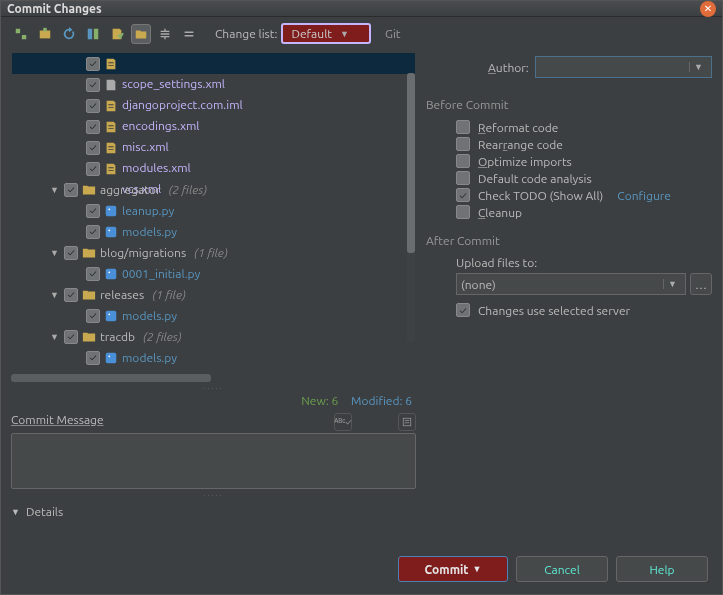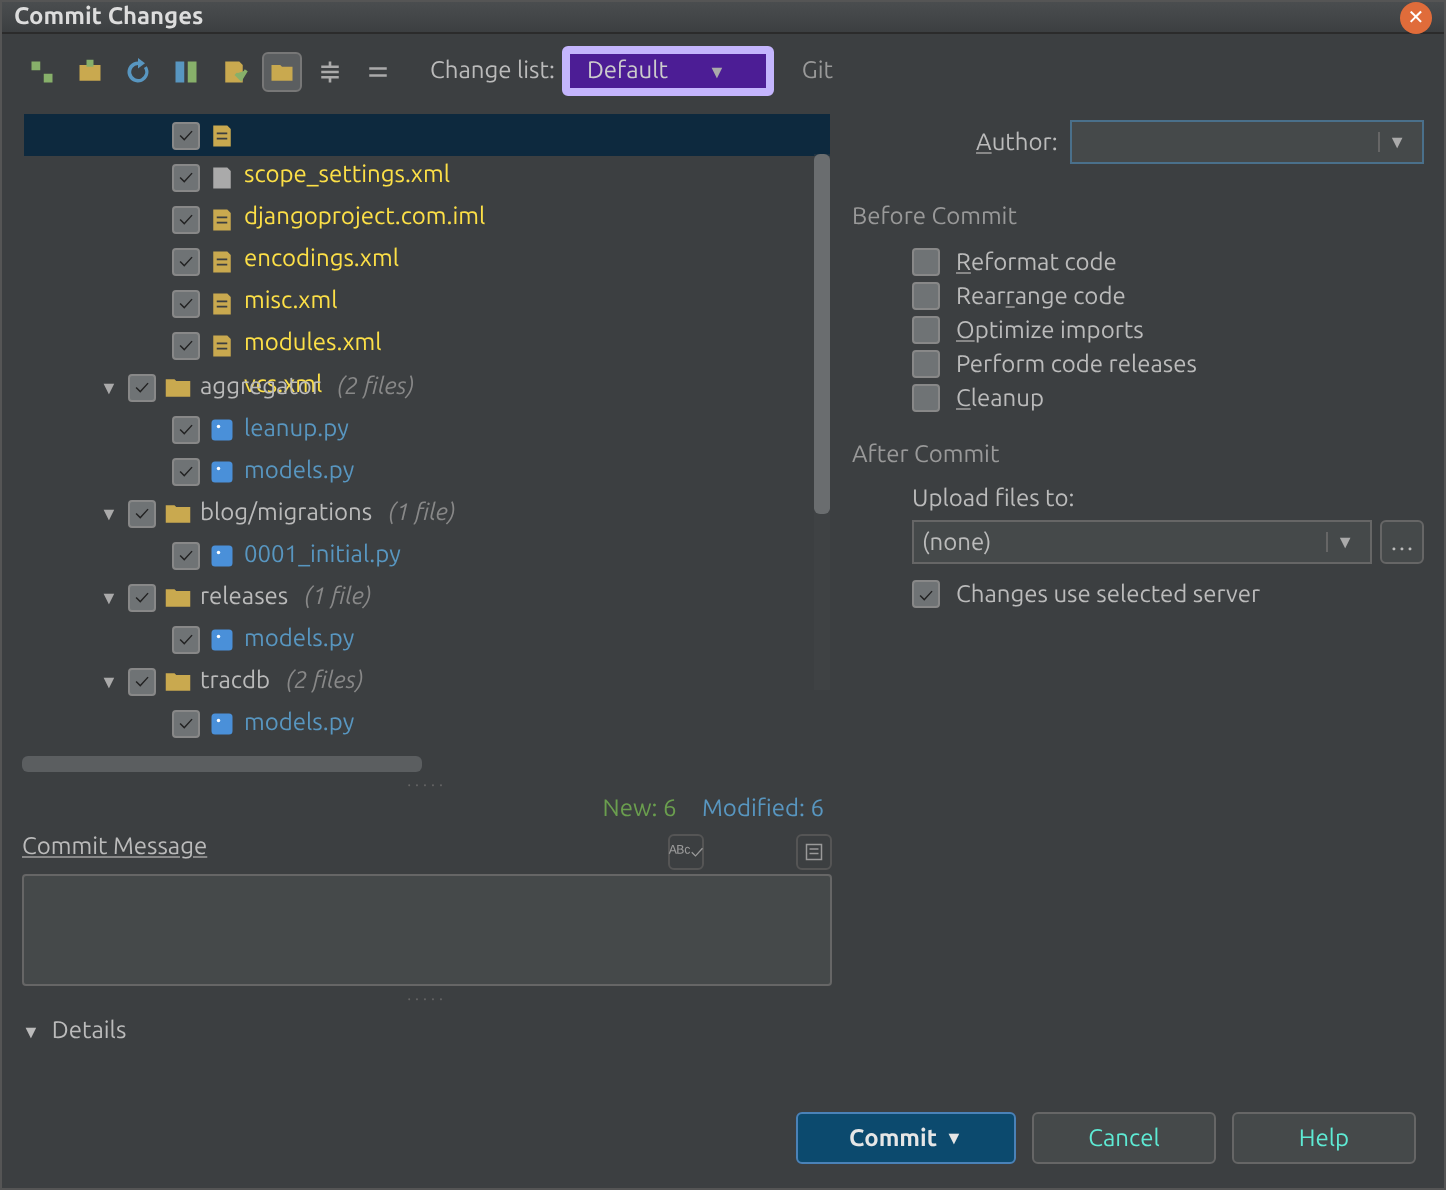--- a/index.html
+++ b/index.html
@@ -6,33 +6,33 @@
   body { background: #3c3f41; color: #bbbbbb; font-size: 12px; width: 723px; height: 595px; overflow: hidden; }
   .window { width: 100%; height: 100%; display: flex; flex-direction: column; background: #3c3f41; border: 1px solid #555; }
   .titlebar { background: linear-gradient(#4a4d4f,#3c3f41); height: 16px; display: flex; align-items: center; padding: 0 6px; border-bottom: 1px solid #2b2b2b; }
   .titlebar .title { font-weight: bold; color: #ddd; flex: 1; }
   .close-btn { width: 16px; height: 16px; border-radius: 8px; background: #e06c3a; color: #fff; display:flex;align-items:center;justify-content:center;font-size:10px;cursor:pointer;}
   .toolbar { display: flex; align-items: center; padding: 6px 10px 8px 10px; gap: 4px; }
   .tool-icon { width: 20px; height: 20px; display:flex;align-items:center;justify-content:center; color:#aaa; cursor:pointer; border-radius:3px;}
   .tool-icon.active { background:#5b5e60; border:1px solid #777;}
   .tool-icon svg { width:14px; height:14px; }
   .cl-label { margin-left: 12px; color:#bbb; }
-  .cl-select { background:#4c1d95; border:4px solid #c4b5fd; color:#ccc; padding:2px 20px 2px 8px; border-radius:3px; position:relative; display:flex; align-items:center; gap:20px;}
+  .cl-select { background:#7f1d1d; border:2px solid #c4b5fd; color:#ccc; padding:2px 20px 2px 8px; border-radius:3px; position:relative; display:flex; align-items:center; gap:8px;}
   .cl-select .chev { color:#aaa; font-size:9px;}
   .git-label { margin-left:10px; color:#999;}
   .body { flex:1; display:flex; padding: 0 10px 4px 10px; gap:10px; overflow:hidden;}
   .left { width: 405px; display:flex; flex-direction:column; }
   .tree { flex:0 0 320px; background:#3c3f41; border:1px solid #2b2b2b00; overflow:hidden; position:relative;}
   .row { display:flex; align-items:center; height:21px; padding-left:4px; gap:4px; white-space:nowrap;}
   .row.selected { background:#0d293e; }
   .expander { width:10px; color:#aaa; font-size:9px; cursor:pointer;}
   .cb { width:14px;height:14px; background:#6f7375; border:1px solid #888; display:flex;align-items:center;justify-content:center; color:#222; font-size:10px; line-height:1; border-radius:2px;}
   .ficon { width:14px;height:14px; display:inline-flex;}
   .fname { }
-  .fname.green { color:#fde047;margin-top:40px; }
+  .fname.green { color:#c4b5fd;margin-top:40px; }
   .fname.blue { color:#5896c0; }
   .fcount { color:#888; font-style:italic; margin-left:4px;}
   .scroll-track { position:absolute; right:0; top:20px; bottom:30px; width:8px; background:#45494a55;}
   .scroll-thumb { position:absolute; left:0; width:8px; background:#6a6d6f; border-radius:3px;}
   .hscroll { height:8px; background:#5b5e60; margin-top:2px; border-radius:3px; width:200px;}
   .grip { text-align:center; color:#666; font-size:8px; letter-spacing:2px; height:10px;}
   .status { text-align:right; padding:2px 4px 2px 0;}
   .status .new { color:#6a9e4e; }
   .status .mod { color:#5896c0; margin-left:10px;}
   .msg-head { display:flex; align-items:flex-start; padding:4px 0 2px 0;gap:42px;}
@@ -49,21 +49,21 @@
   .combo .chev { margin-left:auto; color:#aaa; font-size:9px; padding:0 4px; border-left:1px solid #666;}
   .chk-row { display:flex; align-items:center; gap:8px; margin:3px 0 3px 30px;}
   .chk { width:14px;height:14px; background:#6f7375; border:1px solid #888; display:flex;align-items:center;justify-content:center; color:#222; font-size:10px; border-radius:2px;}
   .chk.on::after { content:"✓"; }
   .section-hdr { color:#999; margin:12px 0 6px 0;}
   .configure { color:#5896c0; margin-left:6px; cursor:pointer;}
   .upload-row { display:flex; align-items:center; gap:4px; margin-left:30px;}
   .ellip-btn { width:22px;height:22px; border:1px solid #666; background:#45494a; color:#bbb; display:flex;align-items:center;justify-content:center; border-radius:3px;}
   .footer { display:flex; justify-content:flex-end; gap:8px; padding:12px 14px; border-top:1px solid #2b2b2b00;}
   .btn { min-width:92px; height:26px; border:1px solid #666; background:#45494a; color:#5eead4; display:flex;align-items:center;justify-content:center; border-radius:3px; cursor:pointer; font-size:12px;}
-  .btn.primary { background:#0c4a6e; border:1px solid #4a82b8; color:#e6e6e6; font-weight:bold; min-width:110px;}
+  .btn.primary { background:#7f1d1d; border:1px solid #4a82b8; color:#e6e6e6; font-weight:bold; min-width:110px;}
   .btn.primary .chev { margin-left:4px; font-size:9px;}
   .ind { display:inline-block; }
   .ind0{width:30px;} .ind2{width:66px;}
   .folder-icon{fill:#c9a94f;}
   .py-icon{fill:#4a90d9;}
   .xml-icon{fill:#c9a94f;}
   .file-icon{fill:#aaa;}
 </style>
 </head>
 <body>
@@ -344,21 +344,26 @@
           <div class="chk-row">
             <span class="chk "></span>
             <span>Rear<span class="u">r</span>ange code</span>
           </div>
           <div class="chk-row">
             <span class="chk "></span>
             <span><span class="u">O</span>ptimize imports</span>
           </div>
           <div class="chk-row">
             <span class="chk "></span>
-            <span>Perform code releases</span>
+            <span>Default code analysis</span>
+          </div>
+          <div class="chk-row">
+            <span class="chk on"></span>
+            <span>Check TODO (Show All)</span>
+            <span class="configure">Configure</span>
           </div>
           <div class="chk-row">
             <span class="chk "></span>
             <span><span class="u">C</span>leanup</span>
           </div>
         </div>
 
       <div class="section-hdr">After Commit</div>
       <div class="chk-row" style="margin-left:30px;margin-bottom:4px;">
         <span>Upload files to:</span>

